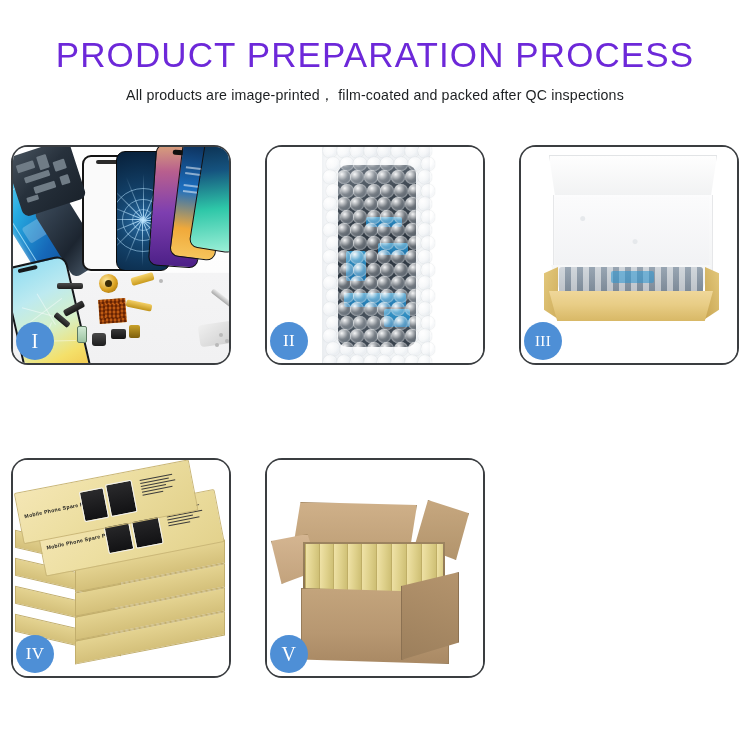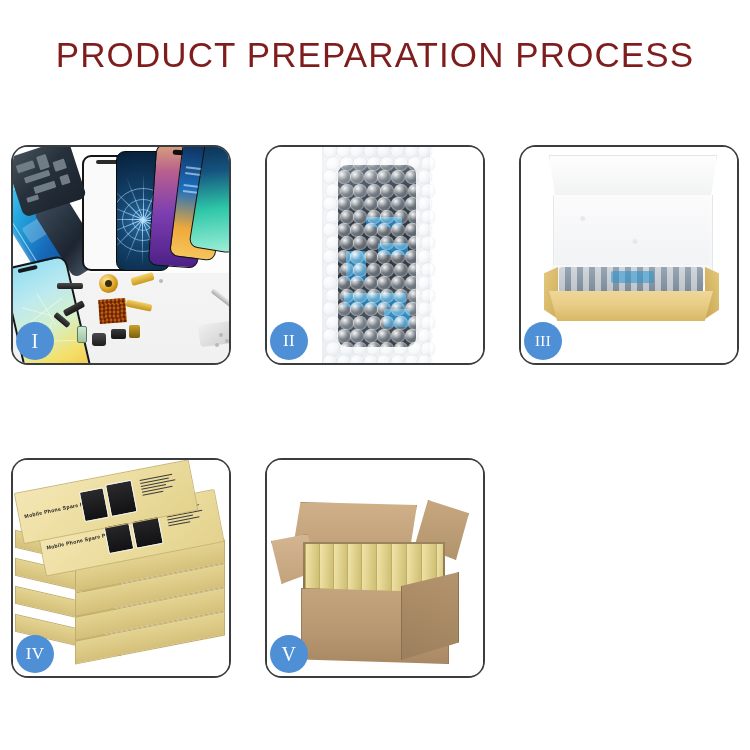--- a/index.html
+++ b/index.html
@@ -15,21 +15,21 @@
     background: #ffffff;
   }
 
   
   .header { position: absolute; left: 0; top: 0; width: 750px; }
   .title {
     text-align: center;
     font-size: 35px;
     font-weight: 400;
     letter-spacing: 1.1px;
-    color: #7f1d1d;
+    color: #6d28d9;
     margin: 0;
     padding-top: 37px;
     line-height: 1;
     white-space: nowrap;
   }
   .subtitle {
     text-align: center;
     font-size: 14.2px;
     font-weight: 400;
     color: #1d2022;
@@ -440,20 +440,21 @@
     transform: rotate(12deg);
   }
 </style>
 </head>
 <body>
 
 <div id="page">
 
   <div class="header">
     <div class="title">PRODUCT PREPARATION PROCESS</div>
+    <div class="subtitle">All products are image-printed， film-coated and packed after QC inspections</div>
   </div>
 
   <div class="grid">
 
     <div class="panel p1">
       <div class="inner">
         <div class="scene1">
           <div class="ph s1-blue"></div>
           <div class="ph s1-dark1"></div>
           <div class="ph s1-white"></div>

